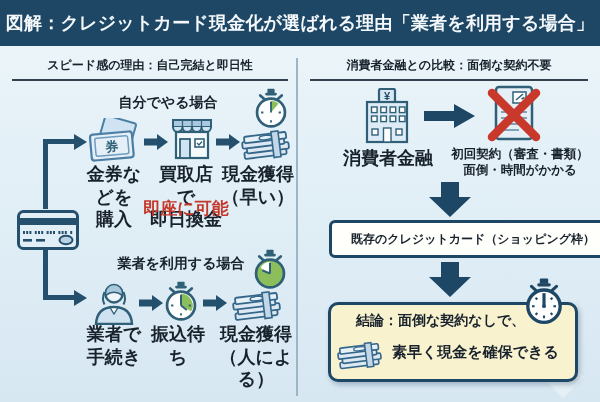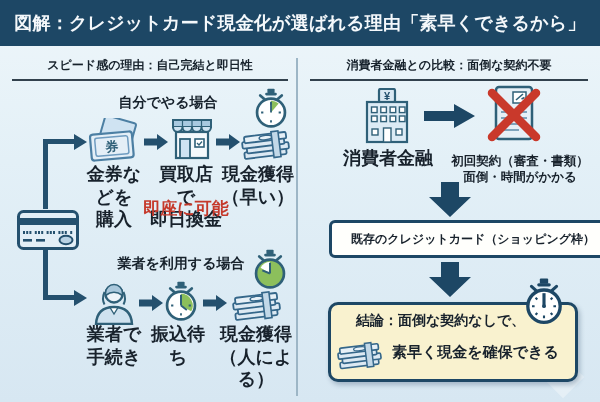--- a/index.html
+++ b/index.html
@@ -47,21 +47,21 @@
     left:548px;top:362px;width:30px;height:30px;background:#ffffff;opacity:.35;
     transform:rotate(45deg);
   }
 </style>
 </head>
 <body>
 
 <div class="stage">
 
   <div class="abs title-bar">
-    <div class="title-text">図解：クレジットカード現金化が選ばれる理由「素早くできるから」</div>
+    <div class="title-text">図解：クレジットカード現金化が選ばれる理由「業者を利用する場合」</div>
   </div>
 
   <div class="abs divider" style="left:296px;top:58px;height:338px;"></div>
 
   <div class="abs panel-header" style="left:12px;top:57px;width:276px;">スピード感の理由：自己完結と即日性</div>
 
   <div class="abs sub-heading" style="left:88px;top:94px;width:160px;">自分でやる場合</div>
   <svg class="abs" style="left:253px;top:87px;" width="36" height="42" viewBox="0 0 40 46">
     <rect x="16" y="1.5" width="8" height="5" rx="1" fill="#2f6078"></rect>
     <rect x="13.5" y="6" width="13" height="3" rx="1.5" fill="#2f6078"></rect>
@@ -211,21 +211,21 @@
 
   <svg class="abs" style="left:486px;top:84px;" width="56" height="60" viewBox="0 0 56 60">
     <rect x="10" y="3" width="36" height="52" rx="3" fill="#e6eff6" stroke="#2f6078" stroke-width="2.5"></rect>
     <rect x="27" y="8" width="13" height="11" fill="#ffffff" stroke="#2f6078" stroke-width="1.5"></rect>
     <path d="M30,16 L37,10 M35.5,15 L38.5,13.5" stroke="#2f6078" stroke-width="1.6"></path>
     <path d="M15,28 H41 M15,34 H41 M15,40 H41 M15,46 H33" stroke="#7fa3bb" stroke-width="2.2"></path>
     <g>
       <path d="M6,9 L50,53 M50,9 L6,53" stroke="#c9392b" stroke-width="8.5" stroke-linecap="round"></path>
     </g>
   </svg>
-  <div class="abs lbl" style="left:444px;top:154px;width:152px;font-size:12.5px;">初回契約（審査・書類）
+  <div class="abs lbl" style="left:444px;top:147px;width:152px;font-size:12.5px;">初回契約（審査・書類）
 面倒・時間がかかる</div>
 
   <svg class="abs" style="left:428px;top:182px;" width="44" height="36" viewBox="0 0 44 36">
     <polygon points="13,0 31,0 31,15 43,15 22,35 1,15 13,15" fill="#1d4765"></polygon>
   </svg>
 
   <div class="abs white-box">
     <span>既存のクレジットカード（ショッピング枠）</span>
   </div>
 

